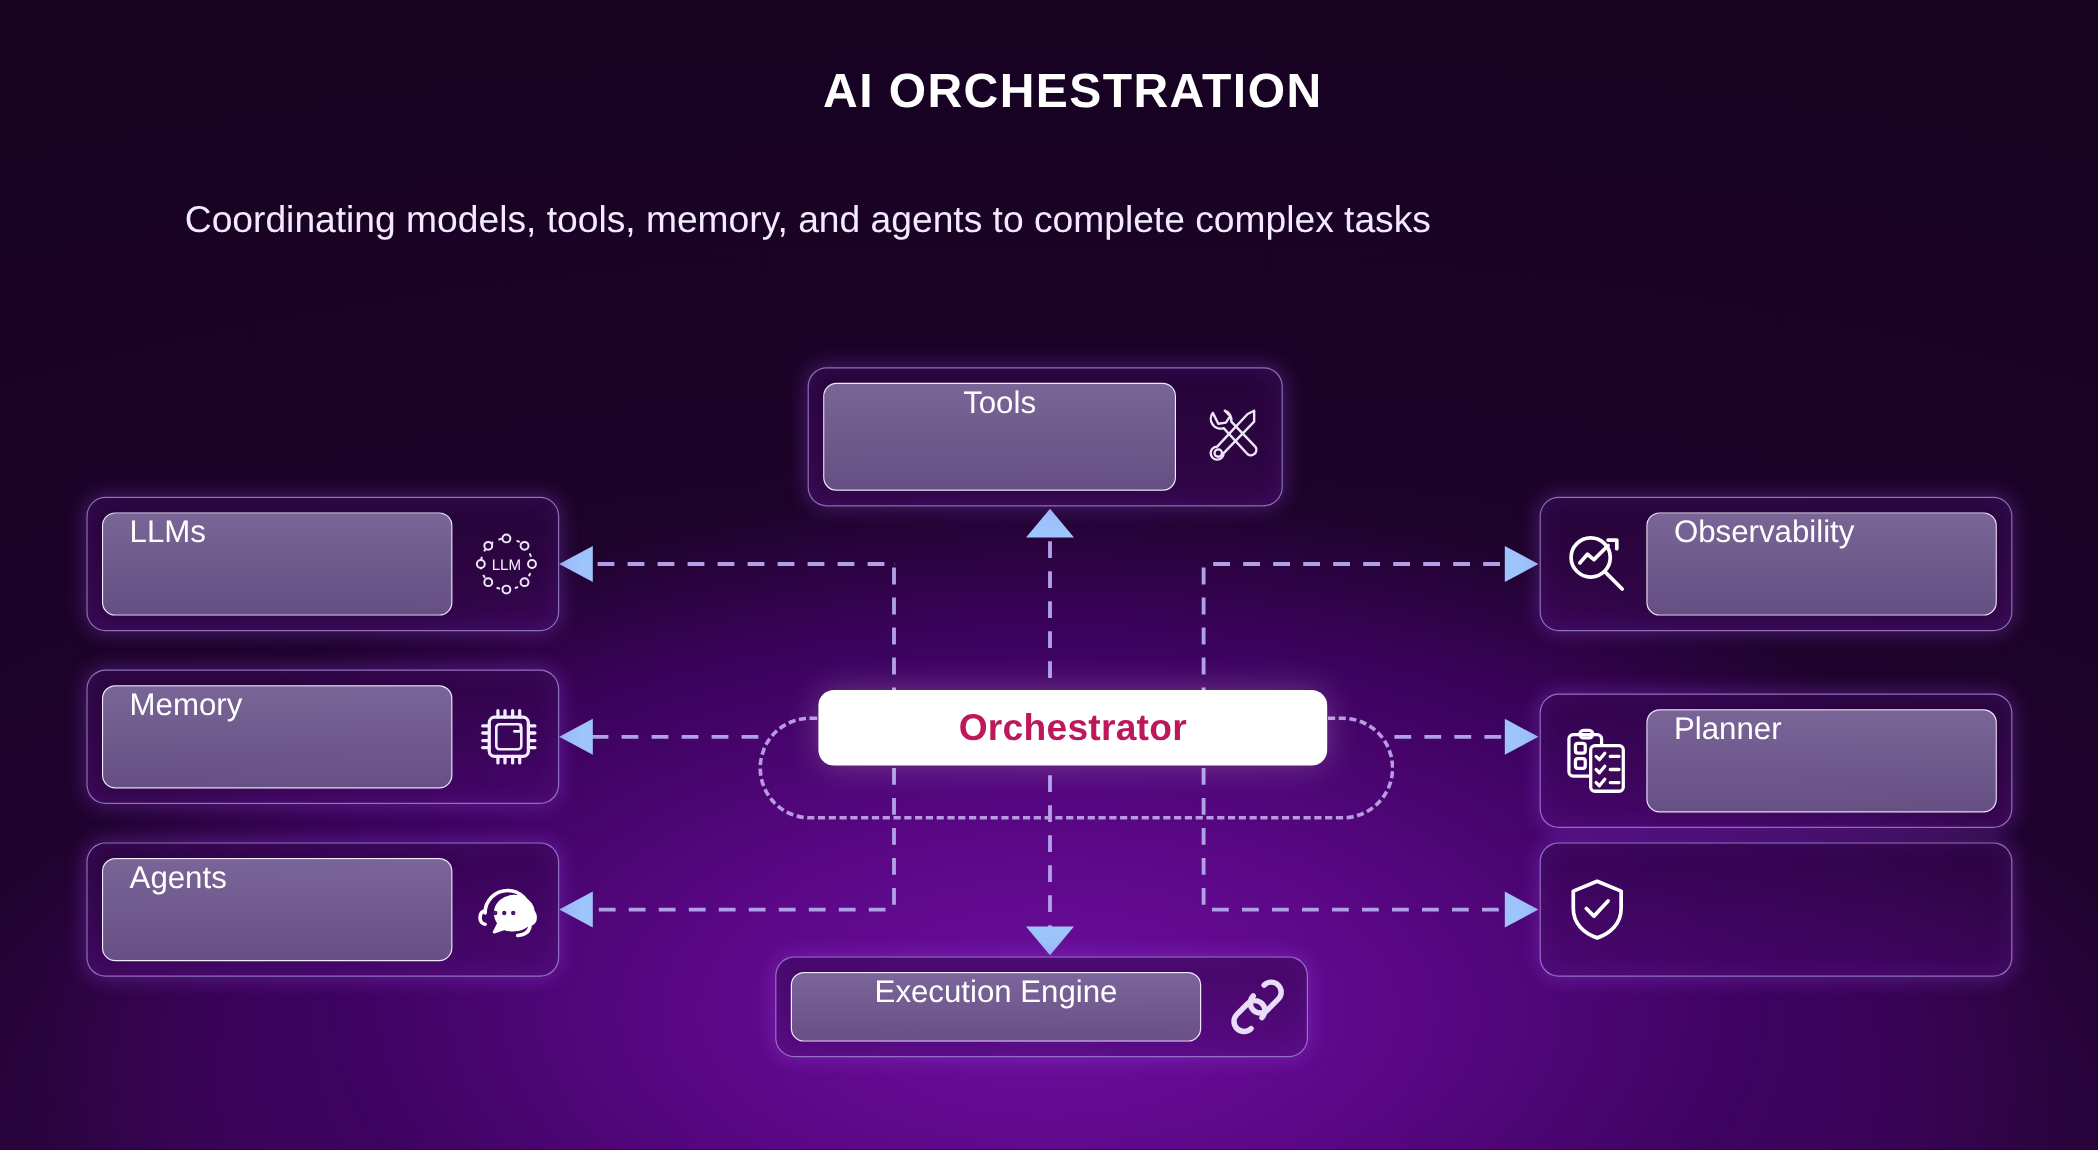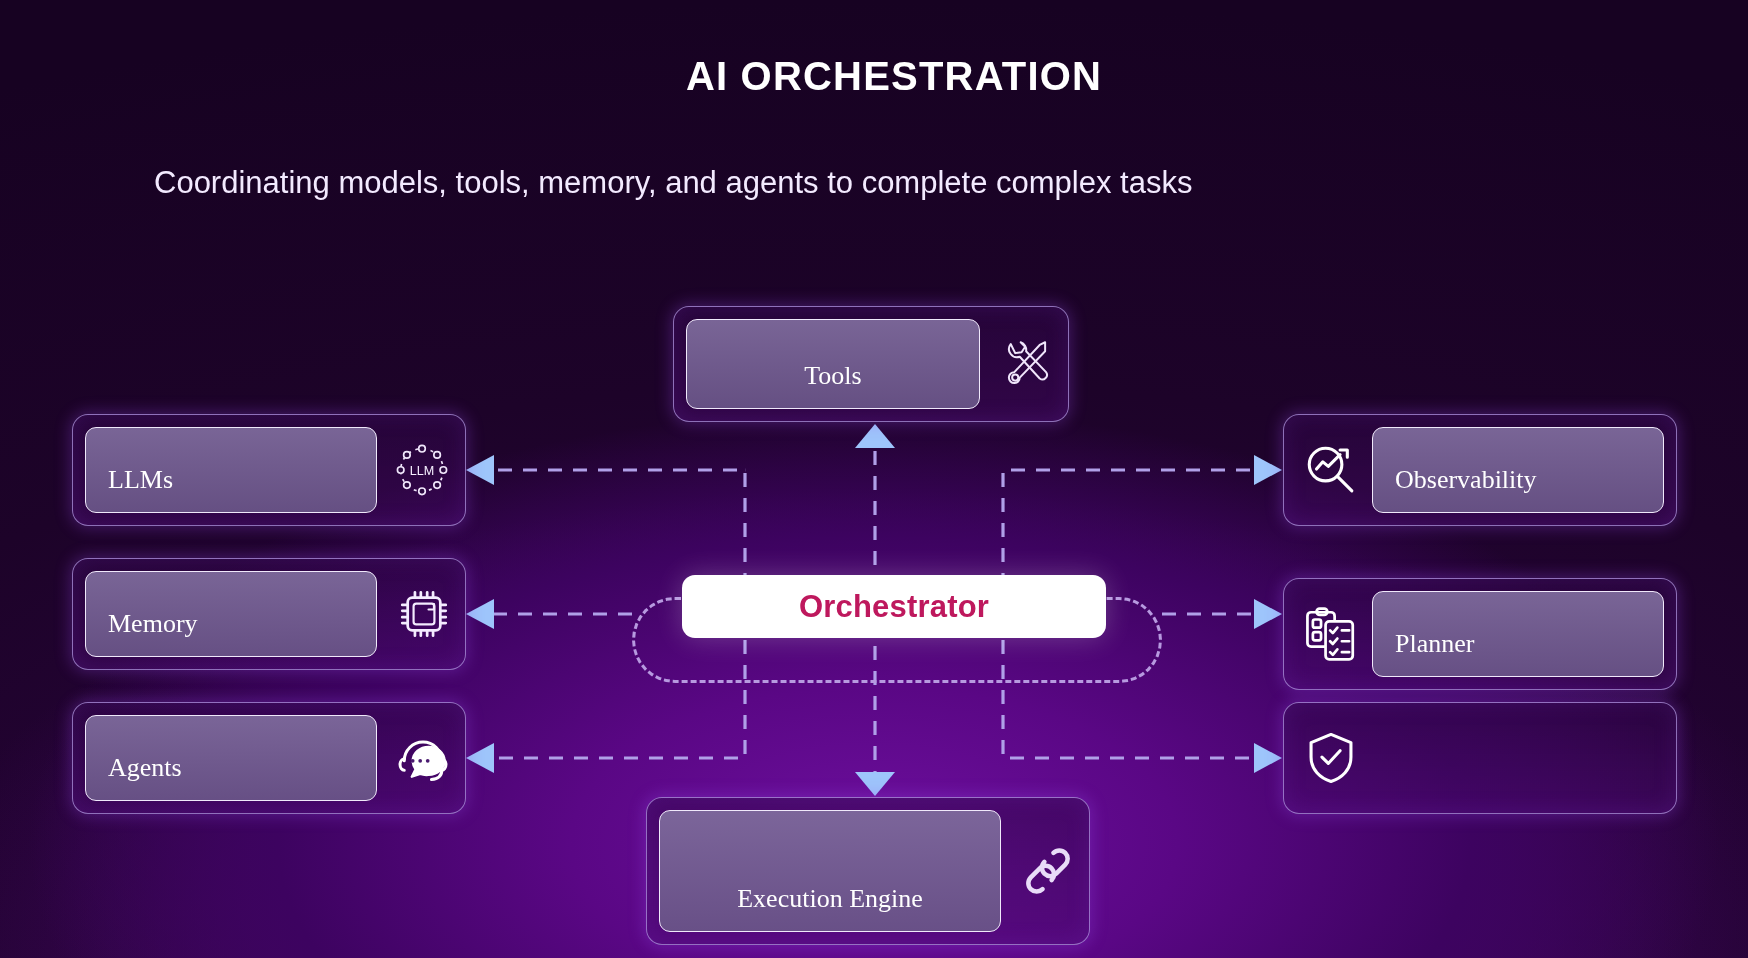--- a/index.html
+++ b/index.html
@@ -45,42 +45,41 @@
     box-shadow:0 0 16px 2px rgba(150,70,230,.32), inset 0 0 22px rgba(120,50,190,.20);
     padding:12px;
     gap:12px;
   }
   .pill {
     flex:1 1 auto;
     height:100%;
     border-radius:11px;
     border:1.6px solid #f0e9fb;
     background:linear-gradient(180deg, rgba(128,109,158,.92) 0%, rgba(106,86,136,.92) 100%);
-    display:flex; align-items:flex-end;
+    display:flex; align-items:flex-start;
     color:#ffffff;
     font-size:26px;
-    padding:17px 22px;
-    font-family:Liberation Serif, serif;
+    padding:0 22px;
   }
   .node.right .pill { justify-content:flex-start; }
   .icon { flex:0 0 auto; width:64px; height:64px; display:flex; align-items:center; justify-content:flex-end; }
   .icon svg { display:block; }
 
   .node.left  { left:72px;  width:394px; height:112px; }
   .node.right { left:1283px; width:394px; height:112px; }
 
   #n-llms    { top:414px; }
   #n-memory  { top:558px; }
   #n-agents  { top:702px; }
   #n-observ  { top:414px; }
   #n-planner { top:558px;margin-top:20px; }
   #n-guard   { top:702px; }
 
   #n-tools   { left:673px; top:306px; width:396px; height:116px; }
-  #n-exec    { left:646px; top:797px; width:444px; height:148px; }
+  #n-exec    { left:646px; top:797px; width:444px; height:84px; }
   #n-tools .pill { text-align:center; justify-content:center; }
   #n-exec  .pill { justify-content:center; }
 
   
   #orch-ring {
     position:absolute;
     left:632px; top:597px; width:530px; height:86px;
     border:3px dashed #b79ae0;
     border-radius:43px;
   }

